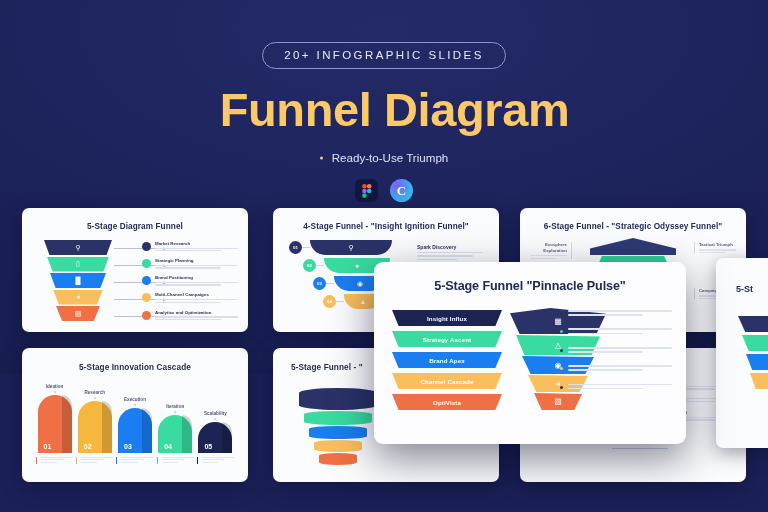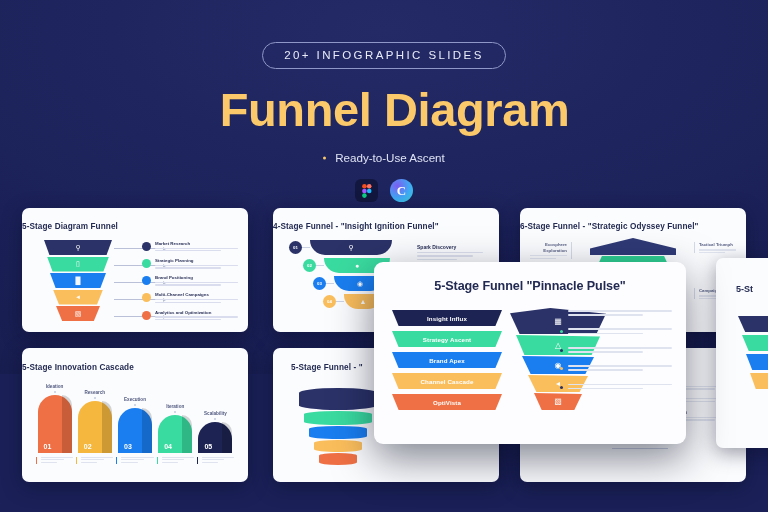--- a/index.html
+++ b/index.html
@@ -45,21 +45,21 @@
     font-family: "Liberation Serif", serif;
   }
 
   
   .card {
     position: absolute; background: #fbfcfe; border-radius: 7px;
     box-shadow: 0 5px 20px rgba(6,10,35,0.42);
     overflow: hidden;
   }
   .card-title {
-    text-align: left; color: #242b52;
+    text-align: center; color: #242b52;
     font-size: 8.2px; font-weight: 600; letter-spacing: 0.1px;
     white-space: nowrap; overflow: hidden;
   }
   .c1 { left: 22px;  top: 208px; width: 226px; height: 124px; }
   .c2 { left: 273px; top: 208px; width: 226px; height: 124px; }
   .c3 { left: 520px; top: 208px; width: 226px; height: 124px; }
   .c4 { left: 22px;  top: 348px; width: 226px; height: 134px; }
   .c5 { left: 273px; top: 348px; width: 226px; height: 134px; }
   .c6 { left: 520px; top: 348px; width: 226px; height: 134px; }
   .c7 { left: 716px; top: 258px; width: 170px; height: 190px; }
@@ -202,21 +202,21 @@
 </style>
 </head>
 <body>
 
 <div class="stage">
 
   <div class="hero">
     <div class="badge">20+ INFOGRAPHIC SLIDES</div>
     <div class="title">Funnel Diagram</div>
     <div class="bullets">
-      <span>Ready-to-Use Ascent</span>
+      <span>Ready-to-Use Triumph</span>
     </div>
     <div class="logos">
       <div class="logo logo-figma">
         <svg width="10" height="14" viewBox="0 0 10 14">
           <circle cx="2.4" cy="2.3" r="2.3" fill="#f24e1e"></circle>
           <circle cx="7.2" cy="2.3" r="2.3" fill="#ff7262"></circle>
           <circle cx="2.4" cy="7" r="2.3" fill="#a259ff"></circle>
           <circle cx="7.2" cy="7" r="2.3" fill="#1abcfe"></circle>
           <circle cx="2.4" cy="11.6" r="2.3" fill="#0acf83"></circle>
         </svg>

